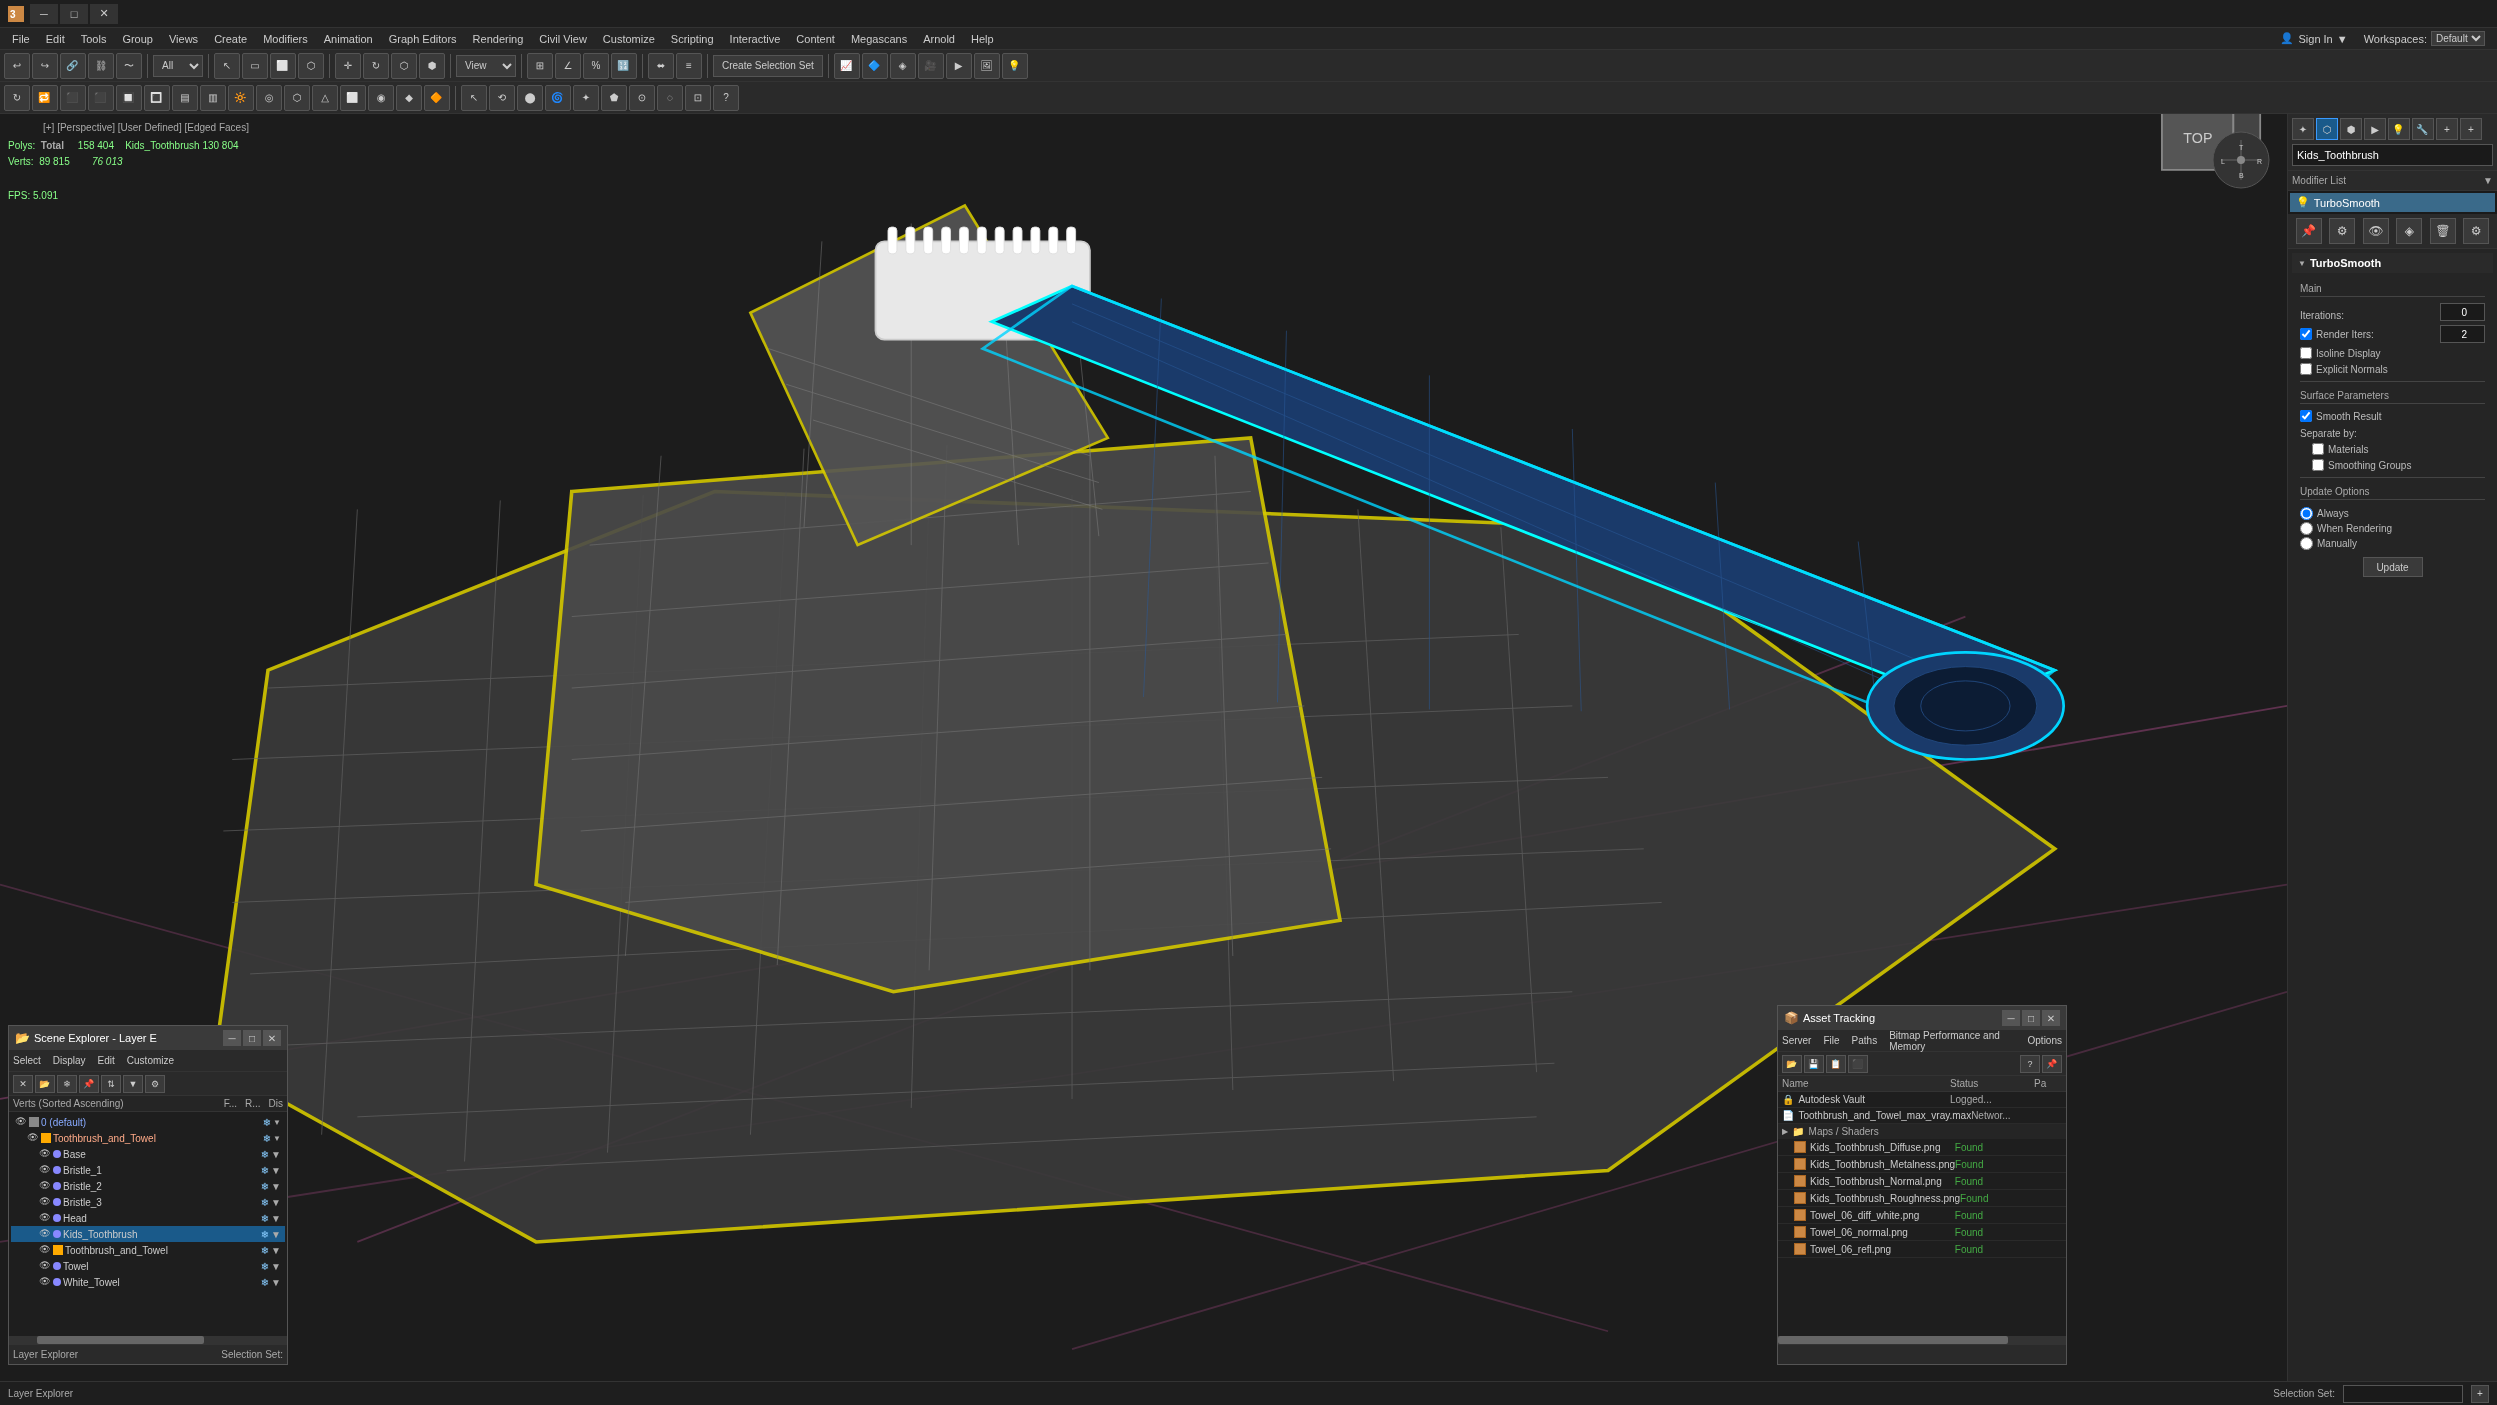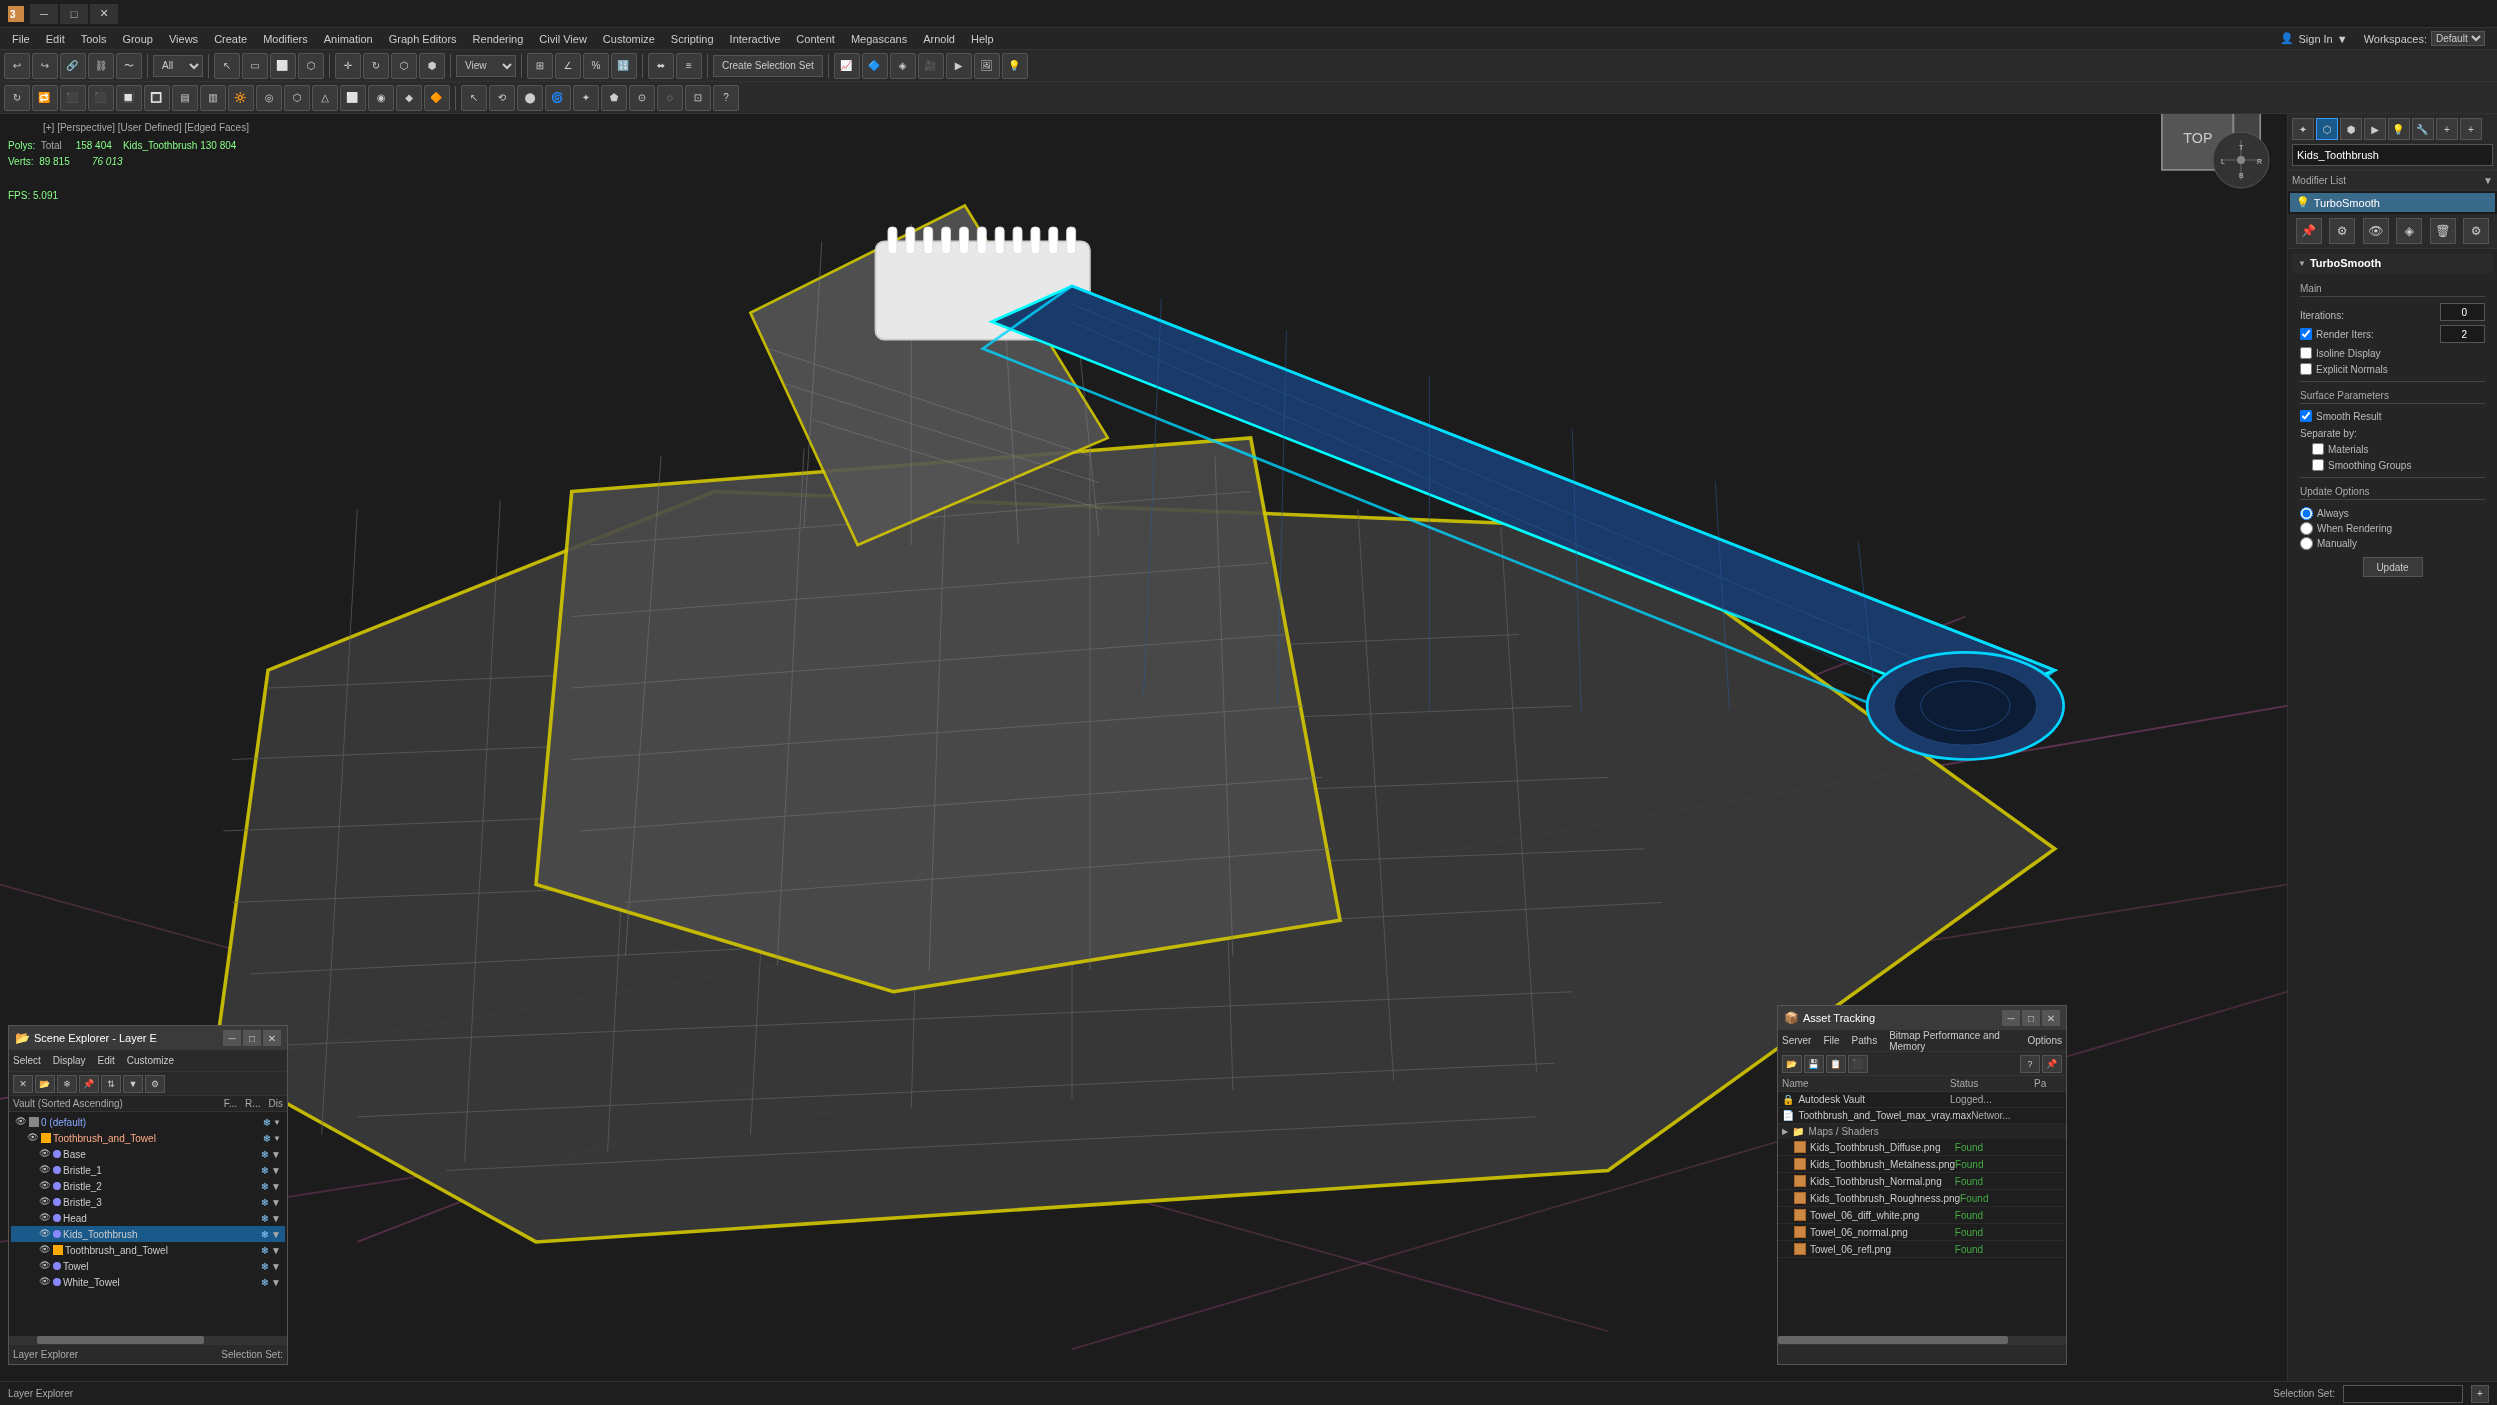--- a/index.html
+++ b/index.html
@@ -731,21 +731,21 @@
   <button class="tb-btn">?</button>
 </div>
 
 <div id="main-area">
 
   <div id="viewport">
     <div id="viewport-label">[+] [Perspective] [User Defined] [Edged Faces]</div>
     <div id="viewport-stats">
       <div>
         <span style="color:#8f8;">Polys:&nbsp;</span>
-        <span style="color:#aaa;">Total&nbsp;&nbsp;&nbsp;&nbsp;</span>
+        <span style="color:#aaa;font-weight:bold;">Total&nbsp;&nbsp;&nbsp;&nbsp;</span>
         <span style="color:#8f8;">158 404</span>
         <span style="color:#aaa;">&nbsp;&nbsp;</span>
         <span style="color:#8f8;">Kids_Toothbrush</span>
         <span style="color:#8f8;">130 804</span>
       </div>
       <div>
         <span style="color:#8f8;">Verts:&nbsp;</span>
         <span style="color:#8f8;">89 815</span>
         <span>&nbsp;&nbsp;&nbsp;&nbsp;&nbsp;&nbsp;</span>
         <span style="color:#8f8;font-style:italic;">76 013</span>
@@ -895,21 +895,21 @@
       <div id="scene-explorer-toolbar">
         <button class="se-tb-btn">✕</button>
         <button class="se-tb-btn">📂</button>
         <button class="se-tb-btn">❄</button>
         <button class="se-tb-btn">📌</button>
         <button class="se-tb-btn">⇅</button>
         <button class="se-tb-btn">▼</button>
         <button class="se-tb-btn">⚙</button>
       </div>
       <div class="tree-header">
-        <span class="tree-col" style="flex:3">Vault (Sorted Ascending)</span>
+        <span class="tree-col" style="flex:3">Verts (Sorted Ascending)</span>
         <span style="margin-right:8px;">F...</span>
         <span style="margin-right:8px;">R...</span>
         <span>Dis</span>
       </div>
       <div id="scene-tree">
 
         <div class="tree-item">
           <span class="tree-eye">👁</span>
           <span class="tree-dot" style="background:#888;border-radius:0;width:10px;height:10px;"></span>
           <span class="tree-name" style="color:#8af;">0 (default)</span>

